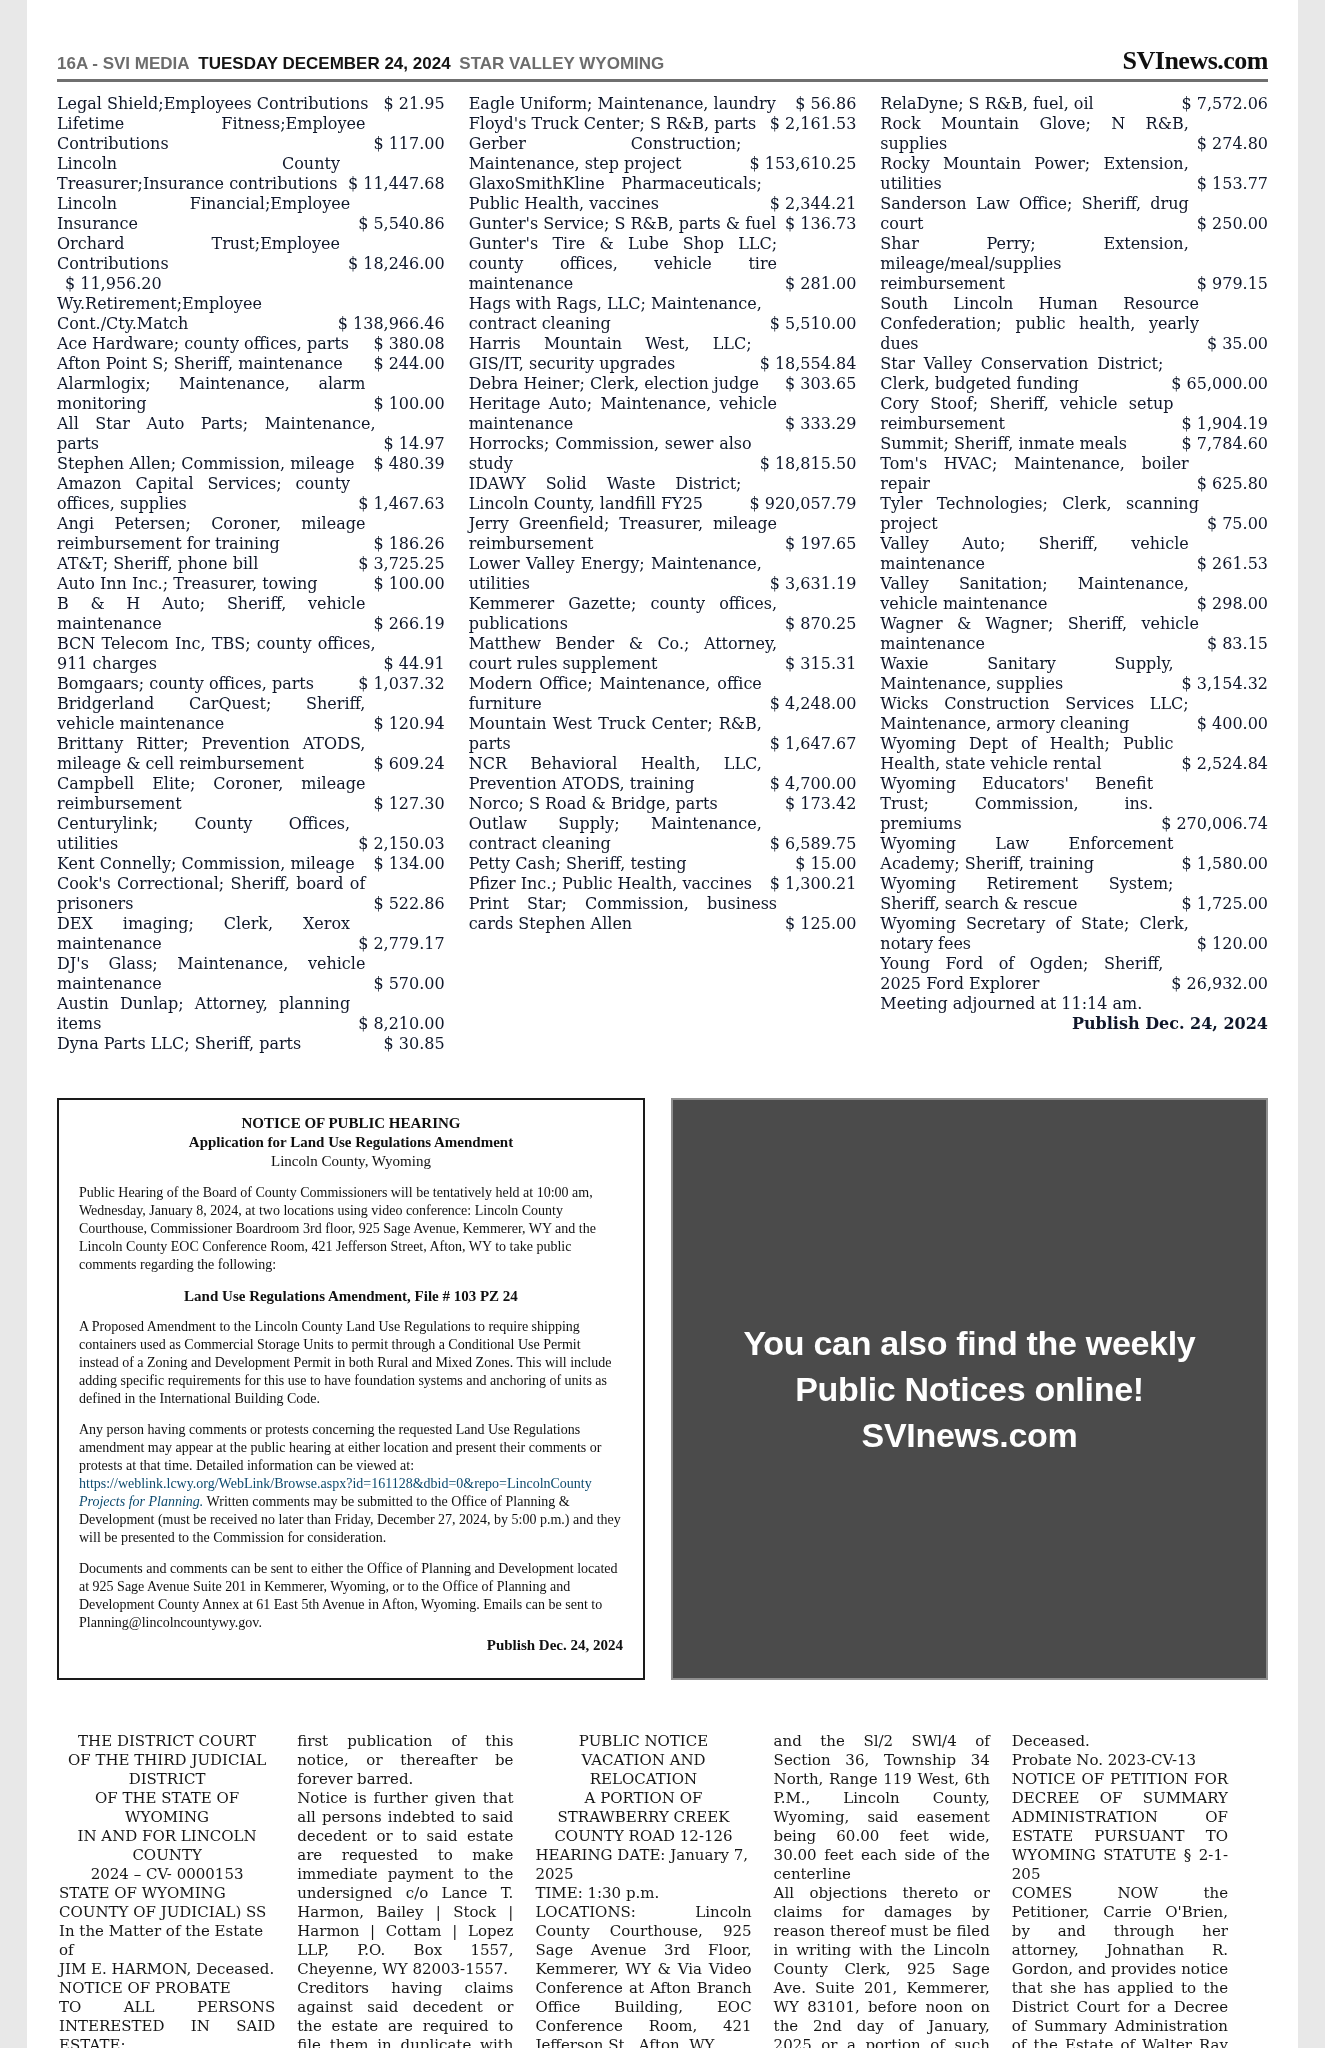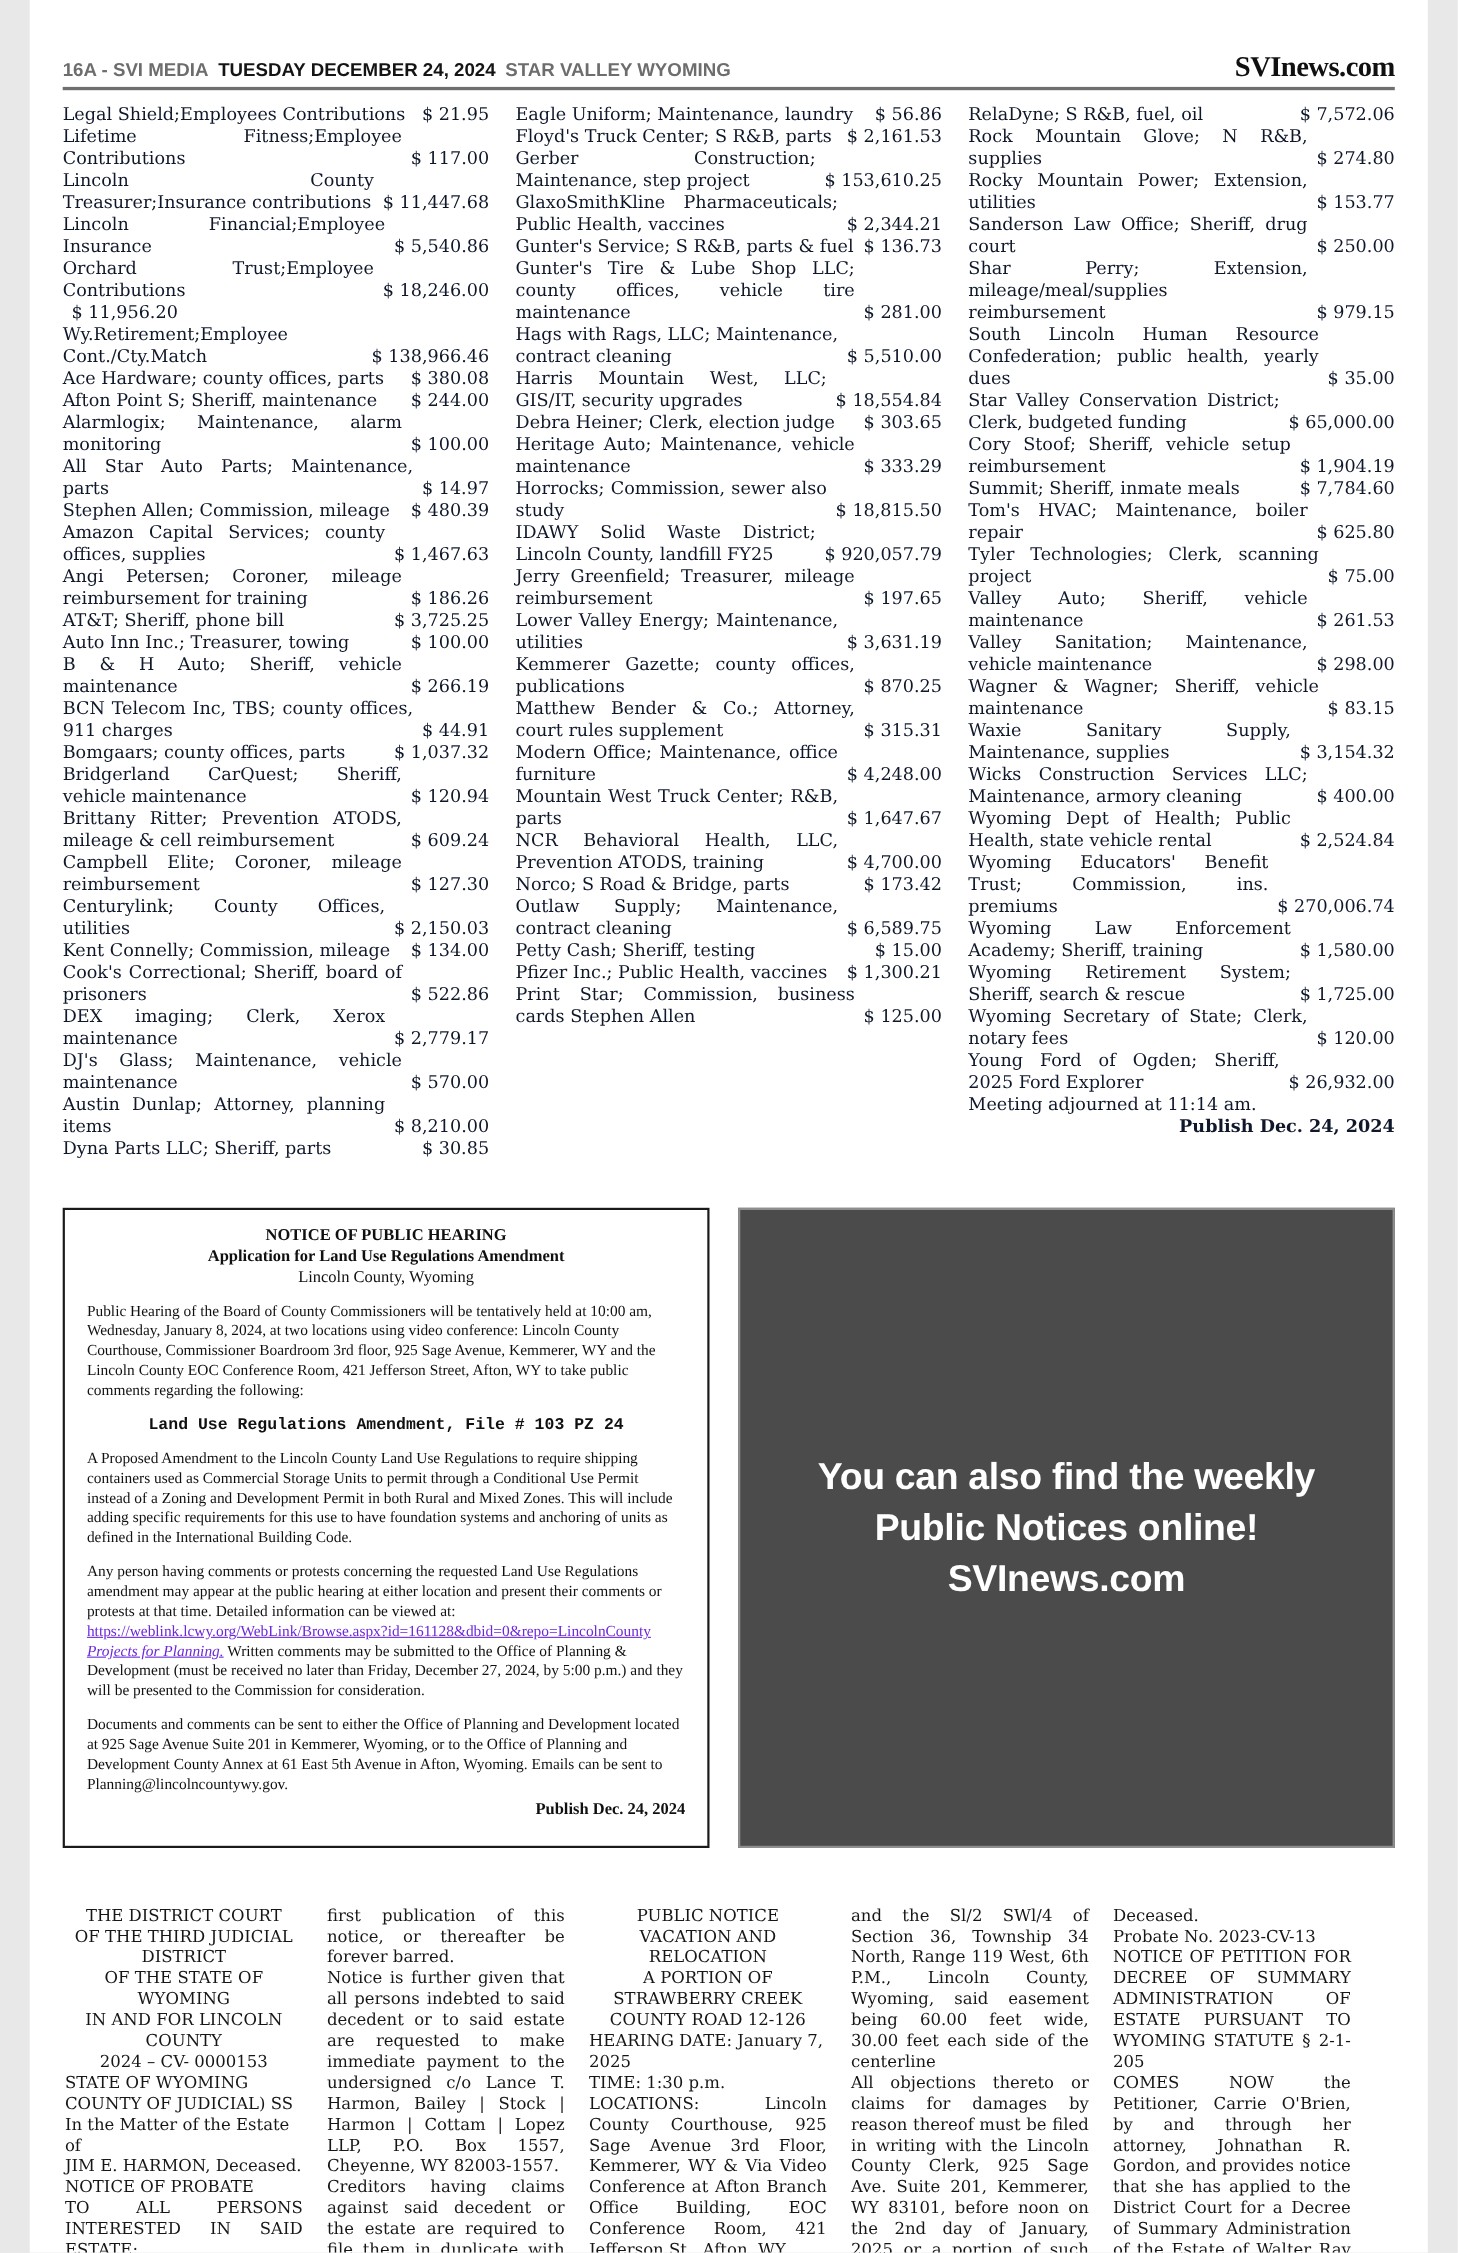--- a/index.html
+++ b/index.html
@@ -33,22 +33,22 @@
   
   .middle { display:flex; gap:26px; padding:44px 30px 0 30px; align-items:stretch; }
   .hearing-box {
     box-sizing:border-box; width:588px; flex:0 0 auto;
     border:2px solid #1a1a1a; padding:14px 20px 24px 20px;
     font:14px/18px "Liberation Serif", serif; color:#101010;
   }
   .hb-title { text-align:center; font-weight:700; font-size:15px; line-height:19px; }
   .hb-center { text-align:center; font-size:15px; line-height:19px; }
   .hb-para { margin:13px 0 0 0; }
-  .hb-file { text-align:center; font-weight:700; margin:13px 0 12px 0; font-size:15px;font-family:Liberation Mono, monospace; }
-  .hb-link { text-decoration:underline; color:#6d28d9; cursor:pointer; }
+  .hb-file { text-align:center; font-weight:700; margin:13px 0 12px 0; font-size:15px; }
+  .hb-link { color:#0c4a6e; cursor:pointer; }
   .hb-link .it { font-style:italic; }
   .hb-publish { text-align:right; font-weight:700; font-size:15px; margin-top:4px; }
   .promo-box {
     flex:1 1 auto; border:2px solid #8e8e8e;
     display:flex; align-items:center; justify-content:center;
   }
   .promo-text {
     text-align:center;
     font:700 34px/46px "Liberation Sans", sans-serif; letter-spacing:-0.3px;
   }

